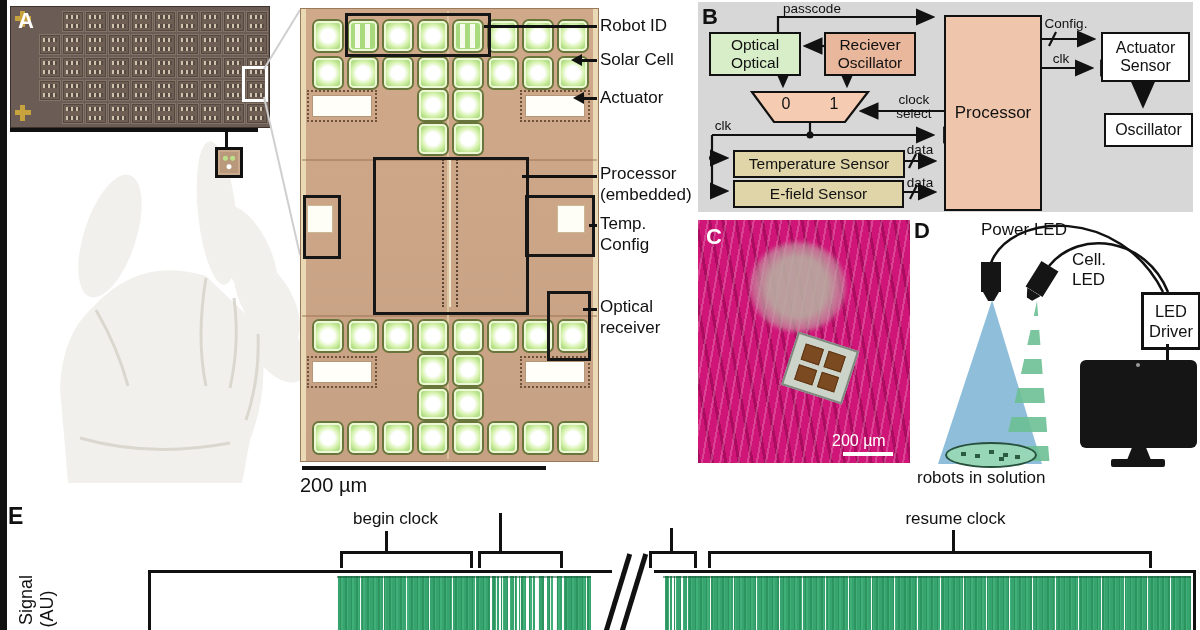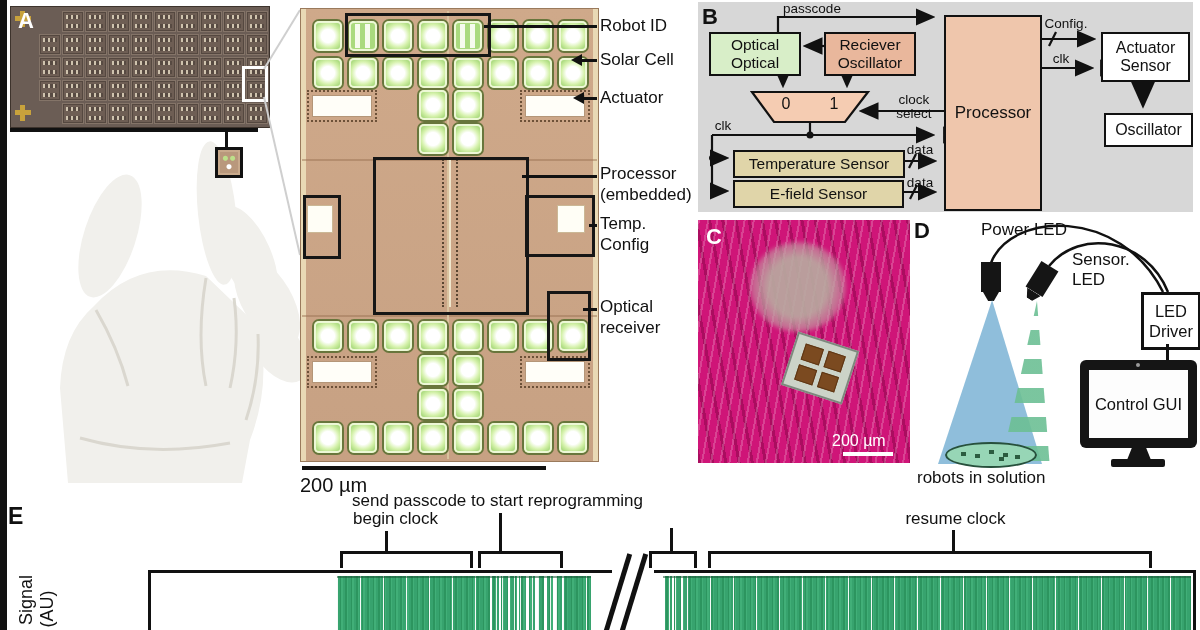--- a/index.html
+++ b/index.html
@@ -371,50 +371,46 @@
   <svg class="abs" style="left:900px;top:200px;" width="300" height="160" viewBox="900 200 300 160">
     <g stroke="#111" stroke-width="2.5" fill="none">
       <path d="M991,263 C1010,212 1120,206 1163,292"></path>
       <path d="M1049,266 C1080,228 1146,238 1168,292"></path>
     </g>
   </svg>
 
   <div class="led abs" style="left:981px;top:262px;"></div>
   <div class="led abs" style="left:1032px;top:264px;transform:rotate(32deg);"></div>
   <div class="dlab" style="left:1072px;top:250px;">
-    <div>Sensor.</div>
+    <div>Cell.</div>
       <div>LED</div>
     </div>
 
   <div class="cone" id="cone-blue"></div>
   <div class="cone" id="cone-green"></div>
   <div class="abs" id="dish"></div>
   <div class="dlab" style="left:917px;top:468px;">robots in solution</div>
 
   <div class="abs" id="driver-box">
     <div>LED</div>
       <div>Driver</div>
     </div>
   <div class="abs blk-line" style="left:1166px;top:344px;width:3px;height:18px;"></div>
   <div class="abs" id="monitor"></div>
   <div class="abs" id="cam-dot"></div>
-  <div class="abs" id="screen">
-      <span>Control GUI</span>
-    </div>
   <div class="abs" id="stand-neck"></div>
   <div class="abs" id="stand-base"></div>
 
   <div class="abs plabel" style="left:8px;top:503px;font-size:23px;">E</div>
   <div class="abs" id="ylab">
     <div>D Signal</div>
       <div>(AU)</div>
     </div>
 
   <div class="etext" style="left:338px;top:509px;width:115px;">begin clock</div>
-  <div class="etext" style="left:345px;top:491px;width:305px;">send passcode to start reprogramming</div>
   <div class="etext" style="left:898px;top:509px;width:115px;">resume clock</div>
 
   <div class="bracket" style="left:340px;top:551px;width:132px;height:2.5px;"></div>
   <div class="bracket" style="left:340px;top:551px;width:2.5px;height:17px;"></div>
   <div class="bracket" style="left:470px;top:551px;width:2.5px;height:17px;"></div>
   <div class="bracket" style="left:385px;top:531px;width:2.5px;height:20px;"></div>
 
   <div class="bracket" style="left:478px;top:551px;width:85px;height:2.5px;"></div>
   <div class="bracket" style="left:478px;top:551px;width:2.5px;height:17px;"></div>
   <div class="bracket" style="left:560px;top:551px;width:2.5px;height:17px;"></div>

